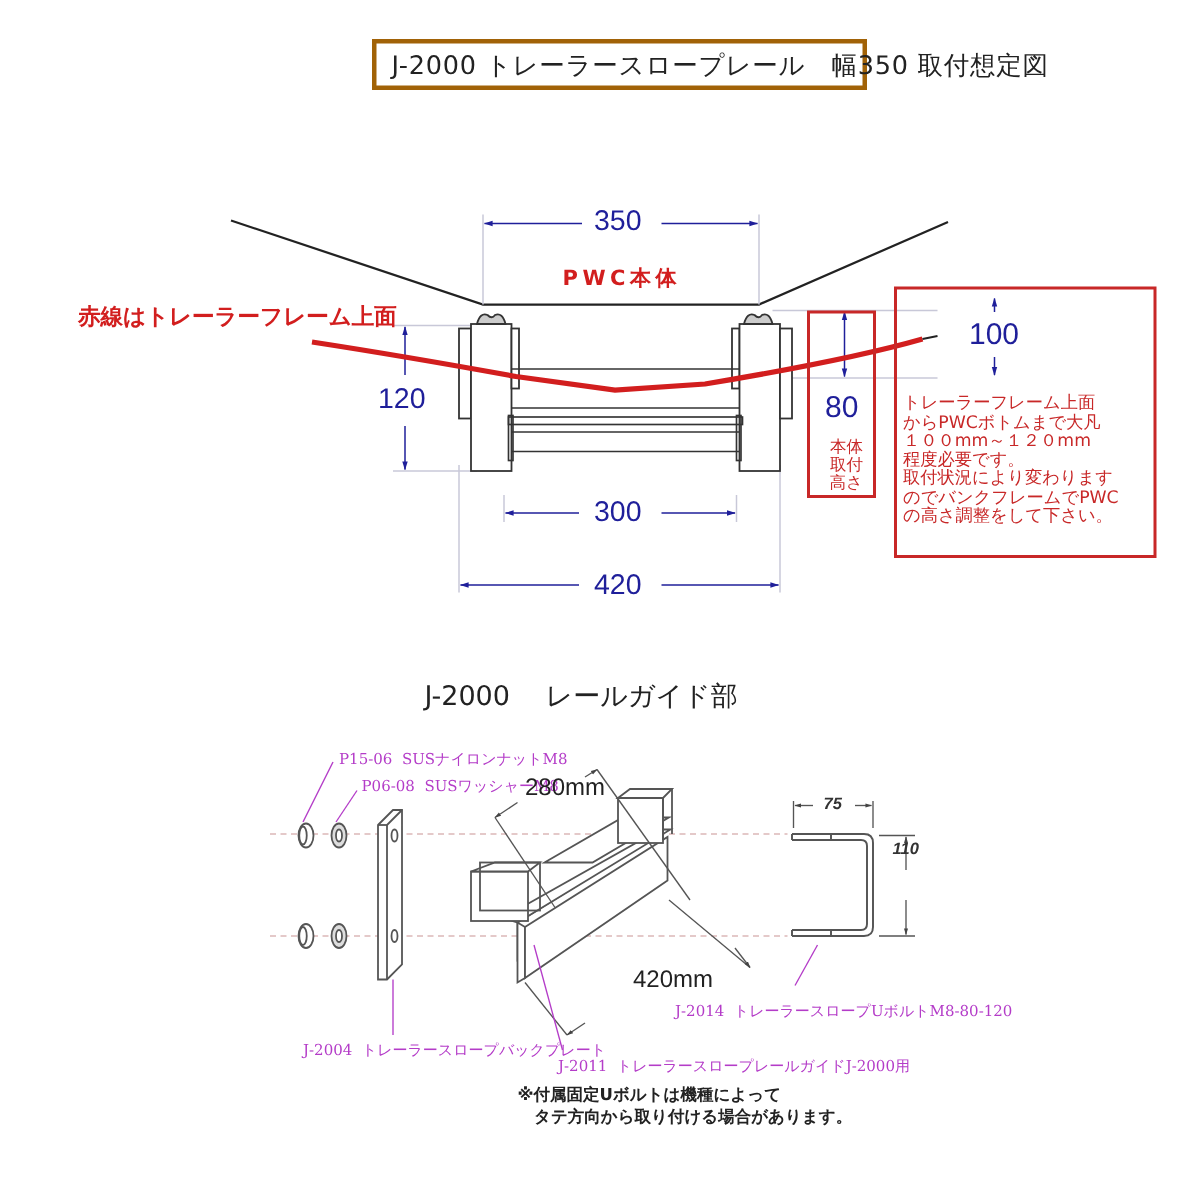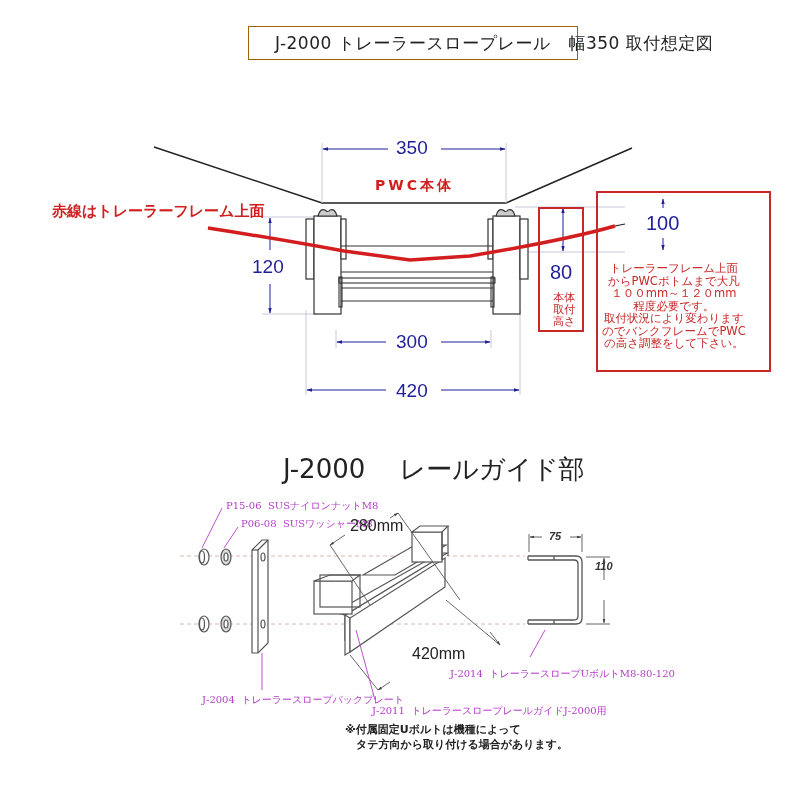--- a/index.html
+++ b/index.html
@@ -1,33 +1,33 @@
 <!DOCTYPE html>
 <html><head>
   <meta charset="utf-8">
   <style>
     html, body { margin: 0; padding: 0; background: #ffffff; }
     body { width: 800px; height: 800px; position: relative; overflow: hidden;
            font-family: "DejaVu Sans", sans-serif; }
     #canvas { position: absolute; left: 0; top: 0; width: 800px; height: 800px; }
     .title-box { position: absolute; left: 248px; top: 26px; width: 330px; height: 34px;
-                 border: 1px solid #a16207; box-sizing: border-box; display: flex; align-items: center;
-                 padding-left: 26px; font-size: 17px; color: #222; letter-spacing: 0.5px; white-space: nowrap; }
+                 border: 3px solid #a16207; box-sizing: border-box; display: flex; align-items: center;
+                 padding-left: 10px; font-size: 17px; color: #222; letter-spacing: 0.5px; white-space: nowrap; }
     .lbl { position: absolute; white-space: nowrap; }
     .dim { color: #1f1f9a; font-family: "Liberation Sans", sans-serif; font-size: 19px; }
     .red { color: #d21e1e; font-weight: bold; }
     .note-box { position: absolute; left: 596px; top: 191px; width: 175px; height: 181px;
                 border: 2px solid #c82828; box-sizing: border-box; }
     .small-box { position: absolute; left: 538px; top: 207px; width: 46px; height: 125px;
                  border: 2px solid #c82828; box-sizing: border-box; }
     .note-text { position: absolute; left: 602px; top: 262px; font-size: 11.5px; line-height: 12.5px;
-                 color: #c82828; white-space: pre; text-align: center; }
+                 color: #c82828; white-space: pre; }
     .small-text { position: absolute; left: 553px; top: 292px; font-size: 11px; line-height: 12px;
                   color: #c82828; white-space: pre; text-align: right; }
-    .section2 { position: absolute; left: 283px; top: 452px; font-size: 26px; color: #222; white-space: pre; }
+    .section2 { position: absolute; left: 283px; top: 452px; font-size: 18px; color: #222; white-space: pre; }
     .part { position: absolute; color: #b43cc8; font-family: "DejaVu Serif", serif; font-size: 10px; white-space: nowrap; }
     .mm { position: absolute; font-family: "Liberation Sans", sans-serif; font-size: 16px; color: #222; }
     .footnote { position: absolute; left: 345px; top: 722px; font-size: 11px; font-weight: bold;
                 color: #222; line-height: 15px; white-space: pre; }
     .ub-dim { position: absolute; font-family: "Liberation Sans", sans-serif; font-size: 11px; font-weight: bold; color: #333; font-style: italic; }
   </style>
 </head>
 <body>
 
 <svg id="canvas" viewBox="0 0 800 800" xmlns="http://www.w3.org/2000/svg">
@@ -214,18 +214,18 @@
   <span>J-2004</span>&nbsp;&nbsp;<span>トレーラースロープバックプレート</span>
 </div>
 <div class="part" style="left:372px; top:704px;">
   <span>J-2011</span>&nbsp;&nbsp;<span>トレーラースロープレールガイドJ-2000用</span>
 </div>
 <div class="part" style="left:450px; top:667px;">
   <span>J-2014</span>&nbsp;&nbsp;<span>トレーラースロープUボルトM8-80-120</span>
 </div>
 
 <div class="mm" style="left:350px; top:517px;">280mm</div>
-<div class="mm" style="left:412px; top:645px;">420mm</div>
+<div class="mm" style="left:422px; top:645px;">420mm</div>
 <div class="ub-dim" style="left:549px; top:530px;">75</div>
 <div class="ub-dim" style="left:595px; top:560px;">110</div>
 
 <div class="footnote">※付属固定Uボルトは機種によって
 　タテ方向から取り付ける場合があります。</div>
 
 </body></html>

